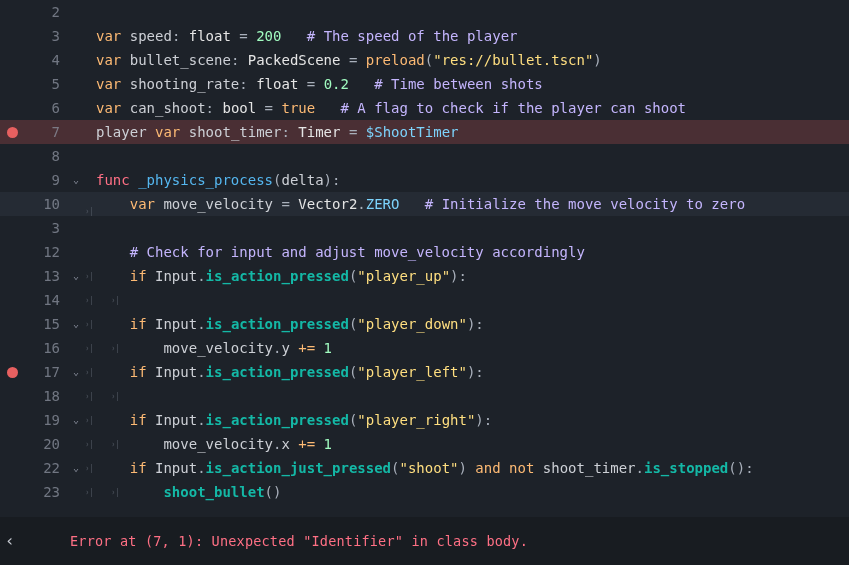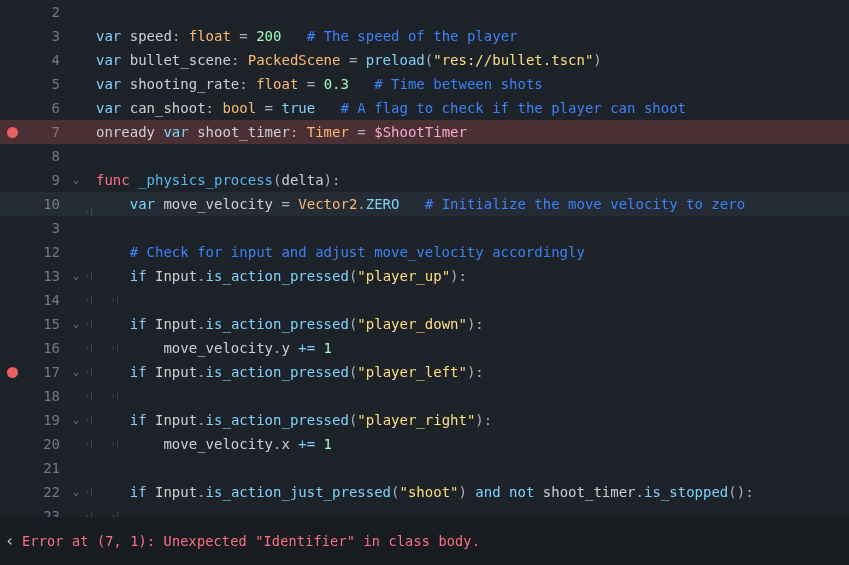--- a/index.html
+++ b/index.html
@@ -75,52 +75,52 @@
     line-height: 9px;
     transform: scaleX(0.75);
   }
   .code {
     flex: 1 1 auto;
     white-space: pre;
     color: #cdd0d6;
     padding-left: 0;
   }
   
-  .kw   { color: #7dd3fc; margin-top: 10px; }     
+  .kw   { color: #fdba74; margin-top: 10px; }     
   .kwf  { color: #ff7085; }     
-  .type { color: #fdba74; }     
+  .type { color: #e5e5e5; }     
   .fnname { color: #55b7f0; }
-  .call { color: #7dd3fc; }
+  .call { color: #14b8a6; font-weight: bold; }
   .sym  { color: #a9b0bb; }
   .str  { color: #ffdf80; }
   .num  { color: #a1fcc0; }
-  .com  { color: #3b82f6; }
+  .com  { color: #c4b5fd; }
   .const { color: #7dd3fc; }
-  .node  { color: #f9a8d4; }
+  .node  { color: #7dd3fc; }
   .tail-pad { flex: 0 0 78px; }
 
   .errorbar {
     position: absolute;
     left: 0; right: 0; bottom: 0;
     height: 48px;
     background: #181c21;
     display: flex;
     align-items: center;
     padding-left: 0;
     color: #ff7085;
     font-size: 13.5px;
     letter-spacing: 0.2px;
   }
   .errorbar .back {
     width: 20px;
     text-align: center;
     color: #c7cbd3;
     font-size: 16px;
   }
-  .errorbar .msg { padding-left: 2px; }
+  .errorbar .msg { padding-left: 2px; margin-left: 48px; }
 </style>
 </head>
 <body>
 
 <div class="editor">
 
   <div class="line">
     <div class="bp"></div>
     <div class="lineno">2</div>
     <div class="fold"></div>
@@ -145,41 +145,41 @@
     <div class="hints"></div>
     <div class="code"><span class="kw">var</span><span> bullet_scene</span><span class="sym">: </span><span class="type">PackedScene</span><span class="sym"> = </span><span class="kw">preload</span><span class="sym">(</span><span class="str">"res://bullet.tscn"</span><span class="sym">)</span></div>
     <div class="tail-pad"></div>
   </div>
 
   <div class="line">
     <div class="bp"></div>
     <div class="lineno">5</div>
     <div class="fold"></div>
     <div class="hints"></div>
-    <div class="code"><span class="kw">var</span><span> shooting_rate</span><span class="sym">: </span><span class="type">float</span><span class="sym"> = </span><span class="num">0.3</span><span class="com">   # Time between shots</span></div>
+    <div class="code"><span class="kw">var</span><span> shooting_rate</span><span class="sym">: </span><span class="type">float</span><span class="sym"> = </span><span class="num">0.2</span><span class="com">   # Time between shots</span></div>
     <div class="tail-pad"></div>
   </div>
 
   <div class="line">
     <div class="bp"></div>
     <div class="lineno">6</div>
     <div class="fold"></div>
     <div class="hints"></div>
     <div class="code"><span class="kw">var</span><span> can_shoot</span><span class="sym">: </span><span class="type">bool</span><span class="sym"> = </span><span class="kw">true</span><span class="com">   # A flag to check if the player can shoot</span></div>
     <div class="tail-pad"></div>
   </div>
 
   <div class="line hl-error">
     <div class="bp">
         <div class="bp-dot"></div>
       </div>
     <div class="lineno">7</div>
     <div class="fold"></div>
     <div class="hints"></div>
-    <div class="code"><span>onready </span><span class="kw">var</span><span> shoot_timer</span><span class="sym">: </span><span class="type">Timer</span><span class="sym"> = </span><span class="node">$ShootTimer</span></div>
+    <div class="code"><span>player </span><span class="kw">var</span><span> shoot_timer</span><span class="sym">: </span><span class="type">Timer</span><span class="sym"> = </span><span class="node">$ShootTimer</span></div>
     <div class="tail-pad"></div>
   </div>
 
   <div class="line">
     <div class="bp"></div>
     <div class="lineno">8</div>
     <div class="fold"></div>
     <div class="hints"></div>
     <div class="code"></div>
     <div class="tail-pad"></div>
@@ -318,28 +318,20 @@
     <div class="lineno">20</div>
     <div class="fold"></div>
     <div class="hints">
         <span class="hint1">›|</span>
         <span class="hint2">›|</span>
       </div>
     <div class="code">        <span>move_velocity</span><span class="sym">.</span><span>x </span><span class="kw">+=</span><span> </span><span class="num">1</span></div>
     <div class="tail-pad"></div>
   </div>
 
-  <div class="line">
-    <div class="bp"></div>
-    <div class="lineno">21</div>
-    <div class="fold"></div>
-    <div class="hints"></div>
-    <div class="code"></div>
-    <div class="tail-pad"></div>
-  </div>
 
   <div class="line">
     <div class="bp"></div>
     <div class="lineno">22</div>
     <div class="fold">
         <span>⌄</span>
       </div>
     <div class="hints">
         <span class="hint1">›|</span>
       </div>
@@ -348,20 +340,21 @@
   </div>
 
   <div class="line">
     <div class="bp"></div>
     <div class="lineno">23</div>
     <div class="fold"></div>
     <div class="hints">
         <span class="hint1">›|</span>
         <span class="hint2">›|</span>
       </div>
+    <div class="code">        <span class="call">shoot_bullet</span><span class="sym">()</span></div>
     <div class="tail-pad"></div>
   </div>
 
 </div>
 
 <div class="errorbar">
   <span class="back">‹</span>
   <span class="msg">Error at (7, 1): Unexpected "Identifier" in class body.</span>
 </div>
 

